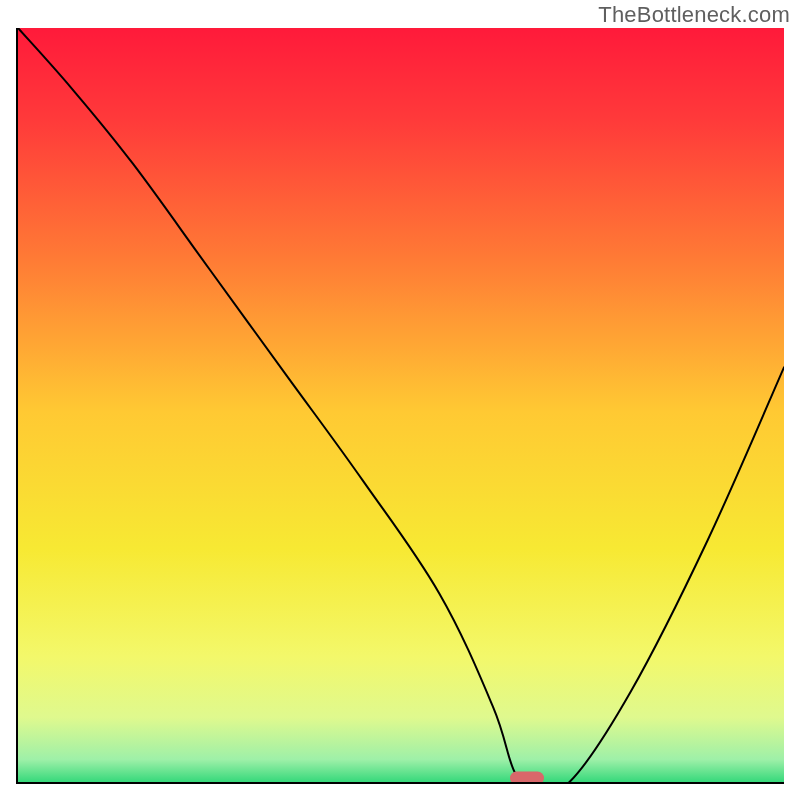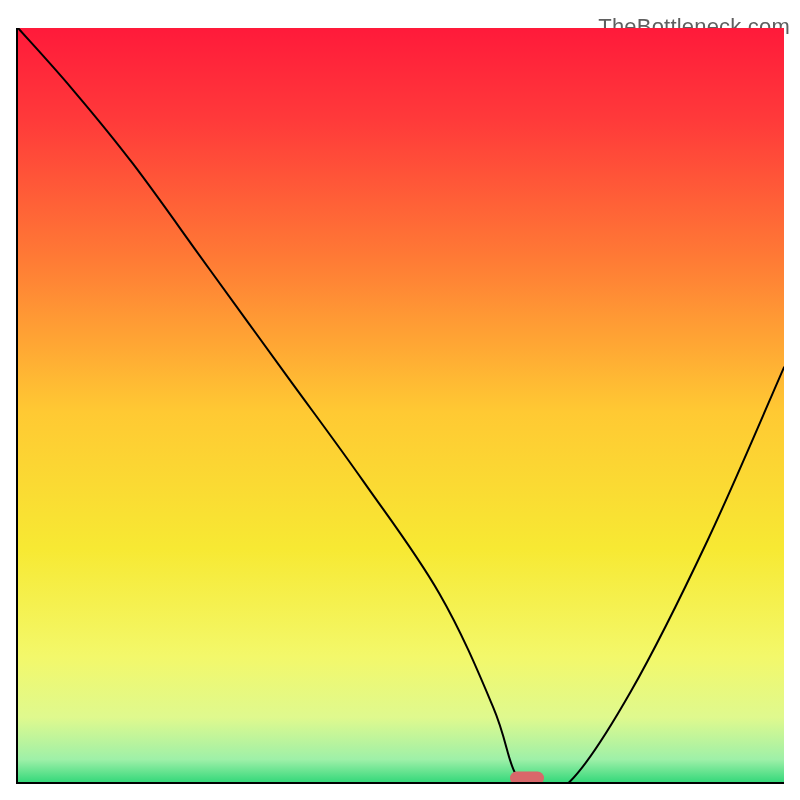--- a/index.html
+++ b/index.html
@@ -11,21 +11,21 @@
     background: #ffffff;
     font-family: Arial, Helvetica, sans-serif;
   }
   .stage {
     position: relative;
     width: 800px;
     height: 800px;
   }
   .watermark {
     position: absolute;
-    top: 14px;
+    top: 2px;
     right: 10px;
     font-size: 22px;
     font-weight: 500;
     color: #5f5f5f;
     letter-spacing: 0.2px;
   }
   .plot-frame {
     position: absolute;
     left: 16px;
     top: 28px;

